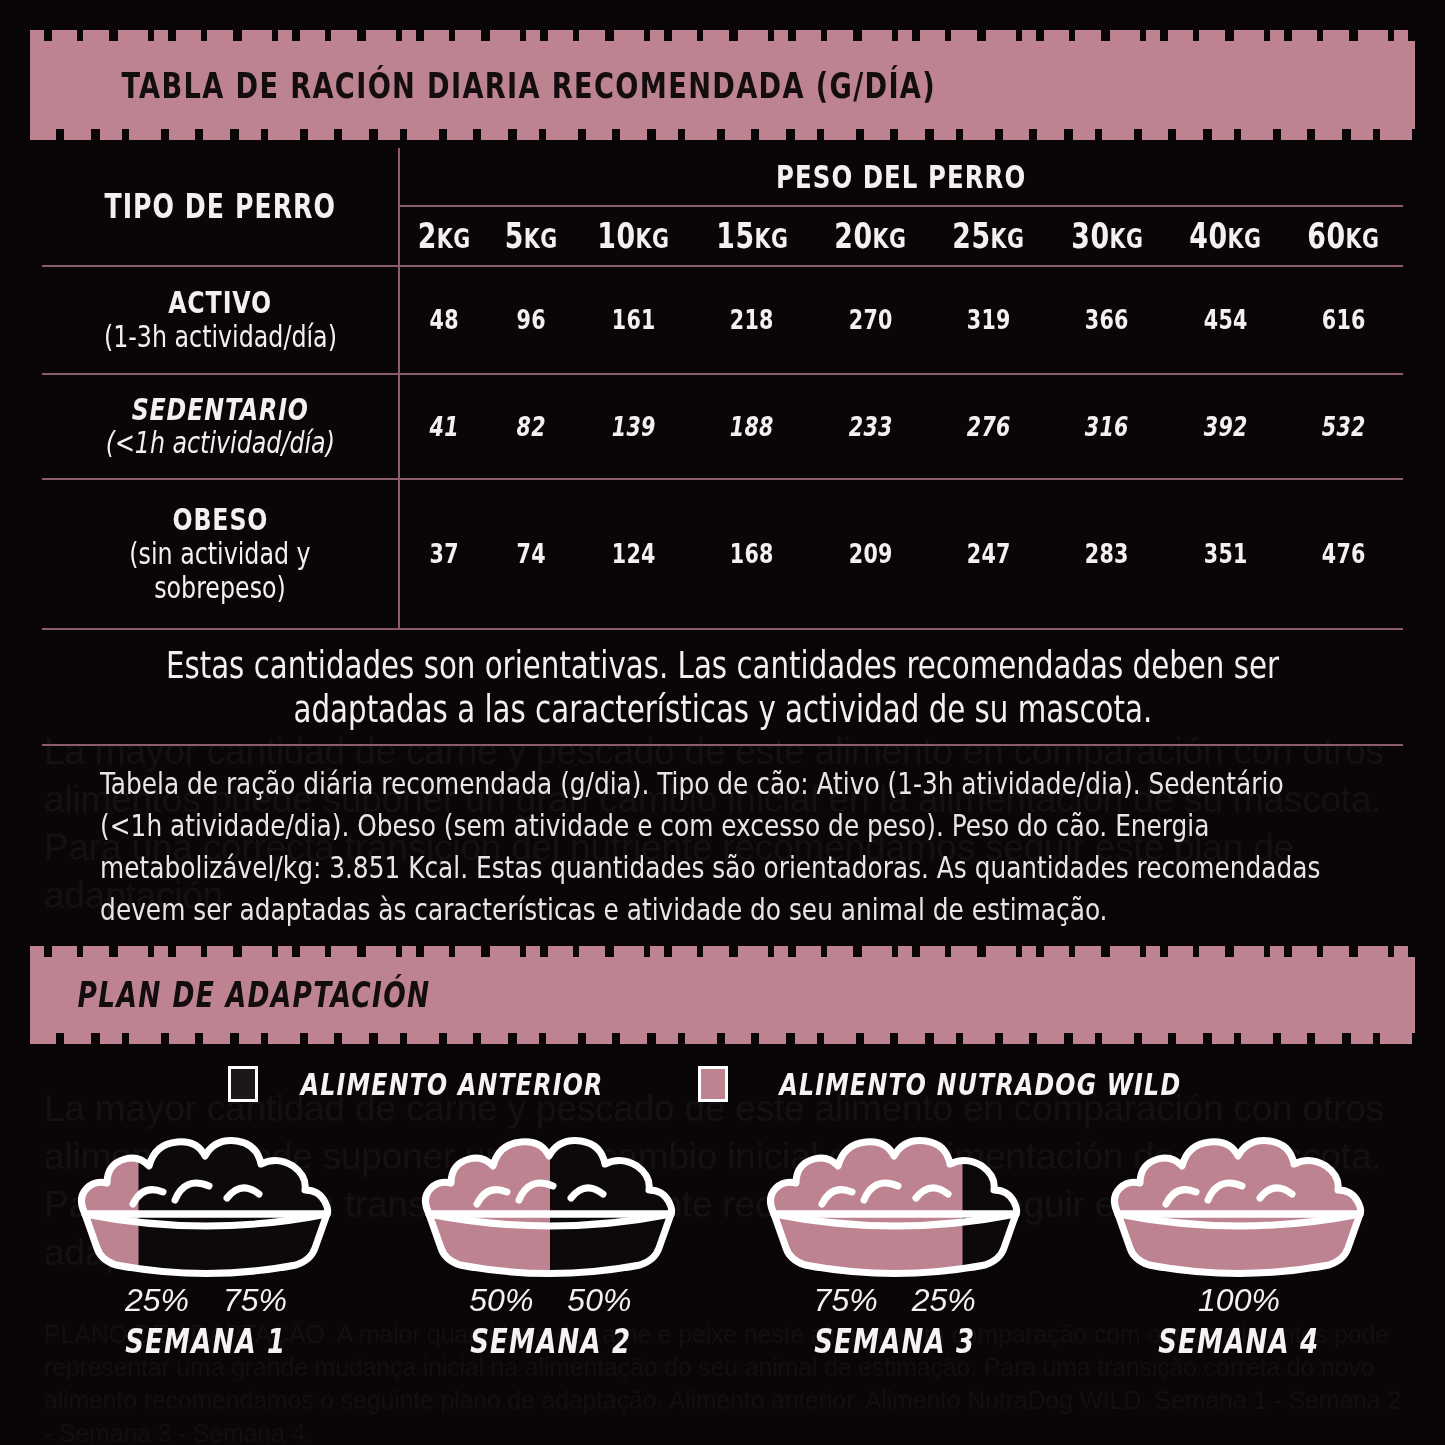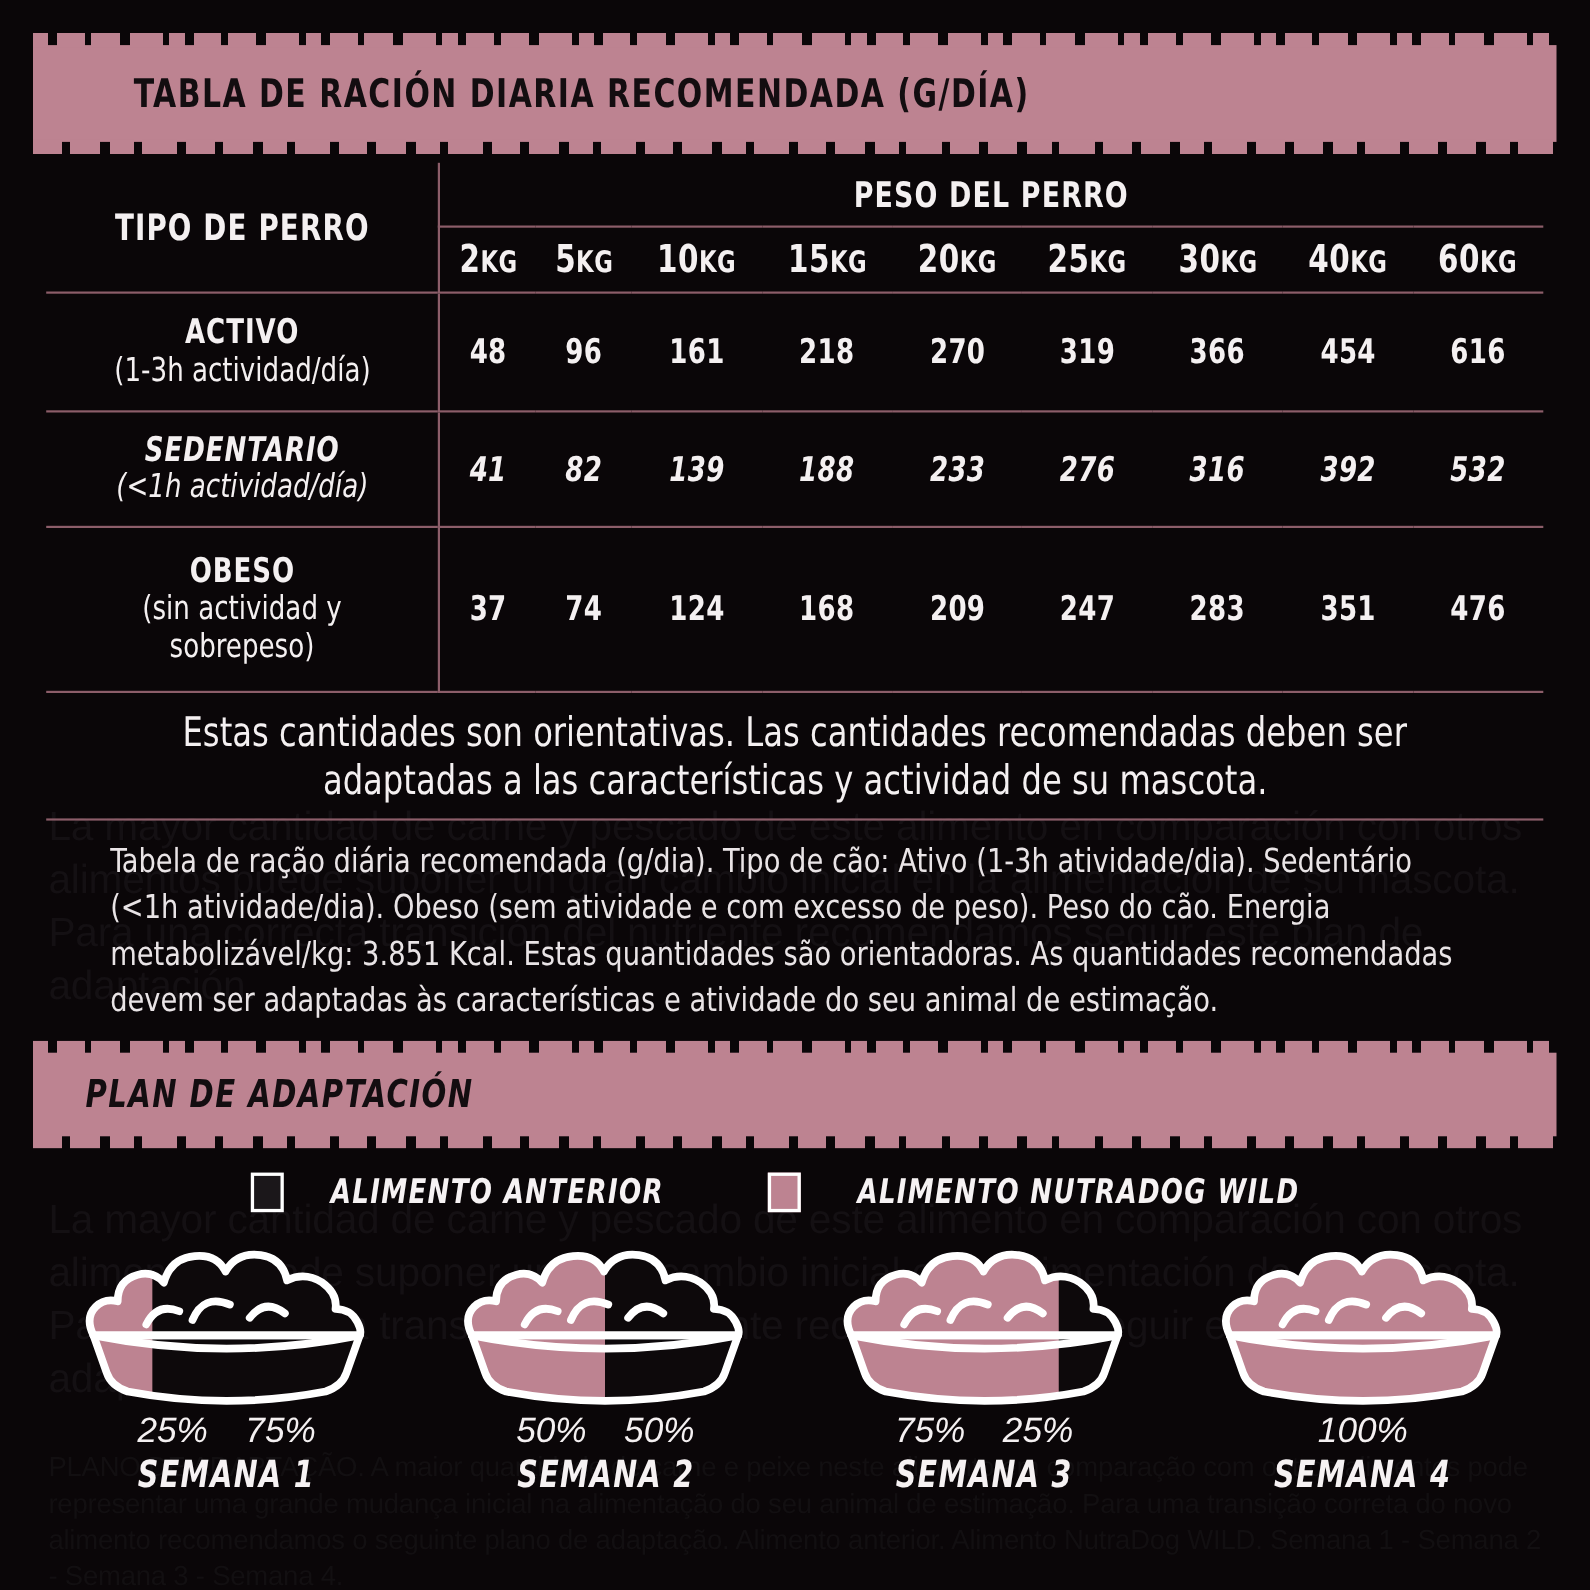--- a/index.html
+++ b/index.html
@@ -109,21 +109,21 @@
   .vline { border-right: 2px solid #8c5d69; }
 
   .hdr-peso { font-size: 32px; letter-spacing: 1.2px; }
   .type-hdr { font-size: 33px; letter-spacing: 1.2px; }
 
   .kgcell { text-align: center; font-size: 35px; letter-spacing: 0.5px; }
   .kgcell .u { font-size: 27px; }
 
   .type-name { font-size: 31px; letter-spacing: 1px; line-height: 1.08; }
   .type-sub  { font-size: 30px; line-height: 1.14; }
-  .val { text-align: center; font-size: 31px; letter-spacing: 0.3px; }
+  .val { text-align: center; font-size: 27px; letter-spacing: 0.3px; }
 
   
   .energy {
     margin: 14px 42px 0 42px;
     text-align: center;
     color: #f4f0f1;
   }
   .energy-title { font-size: 35px; letter-spacing: 1.1px; }
   .energy-note { font-size: 37px; line-height: 1.19; margin-top: 5px; }
 

